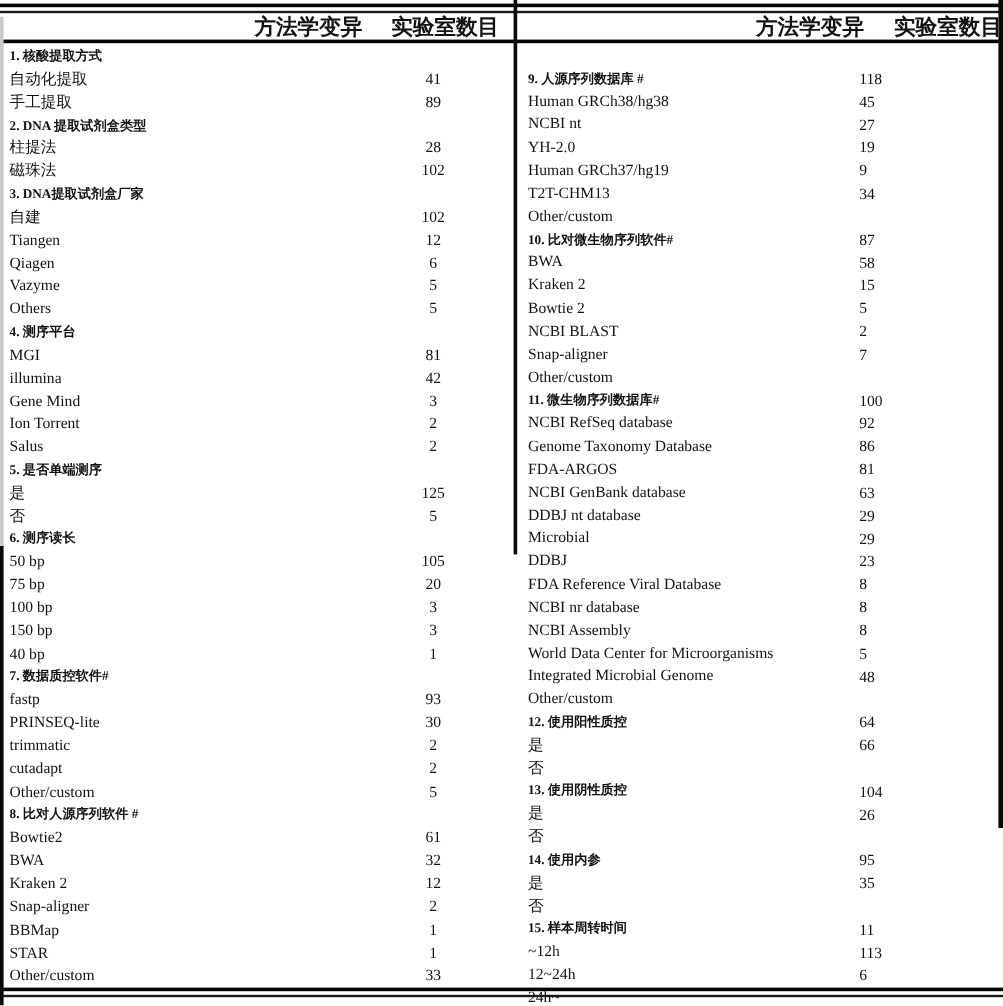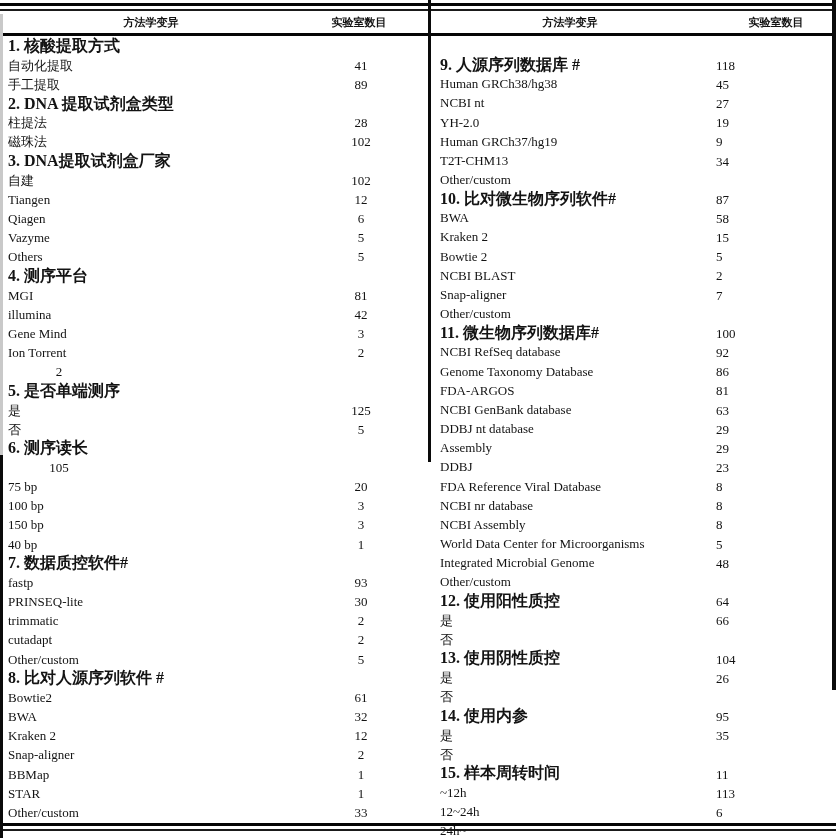--- a/index.html
+++ b/index.html
@@ -14,36 +14,36 @@
   .rule-head{top:33px;height:3px;}
   .rule-bot-a{top:823px;height:3px;}
   .rule-bot-b{top:829px;height:2px;background:#1a1a1a;}
   .vline{position:absolute;background:#0a0a0a;}
   .vline-mid{left:428px;top:0;width:3px;height:462px;}
   .vline-right{left:832px;top:0;width:4px;height:690px;}
   .vline-left{left:0;top:455px;width:3px;height:383px;}
   .vline-left-faint{left:0;top:14px;width:3px;height:441px;background:#c9c9c9;}
   .colhead{
     position:absolute;top:12px;height:20px;line-height:20px;
-    font-weight:700;font-size:11px;text-align:center;white-space:nowrap;
+    font-weight:700;font-size:18px;text-align:right;white-space:nowrap;
   }
   .ch-m-left{left:0;width:302px;}
   .ch-c-left{left:302px;width:114px;}
   .ch-m-right{left:420px;width:300px;}
   .ch-c-right{left:717px;width:118px;}
   .half{position:absolute;top:37px;}
   .half-left{left:2px;width:416px;}
   .half-right{left:420px;width:414px;}
   .row{display:flex;align-items:center;height:19.17px;font-size:13px;white-space:nowrap;}
   .row .lbl{flex:1;overflow:hidden;}
   .half-left .lbl{padding-left:6px;}
   .half-right .lbl{padding-left:20px;margin-top:37px;}
   .half-left .val{width:114px;text-align:center;}
   .half-right .val{width:118px;text-align:left;}
-  .row.section{font-weight:700;font-size:16px;}
+  .row.section{font-weight:700;font-size:11px;}
 </style>
 </head>
 <body>
 
 <div class="hrule rule-top-a"></div>
 <div class="hrule rule-top-b"></div>
 <div class="hrule rule-head"></div>
 <div class="hrule rule-bot-a"></div>
 <div class="hrule rule-bot-b"></div>
 
@@ -120,39 +120,41 @@
     </div>
     <div class="row">
       <span class="lbl">Gene Mind</span>
       <span class="val">3</span>
     </div>
     <div class="row">
       <span class="lbl">Ion Torrent</span>
       <span class="val">2</span>
     </div>
     <div class="row">
+      <span class="lbl">Salus</span>
       <span class="val">2</span>
     </div>
     <div class="row section">
       <span class="lbl">5. 是否单端测序</span>
       <span class="val"></span>
     </div>
     <div class="row">
       <span class="lbl">是</span>
       <span class="val">125</span>
     </div>
     <div class="row">
       <span class="lbl">否</span>
       <span class="val">5</span>
     </div>
     <div class="row section">
       <span class="lbl">6. 测序读长</span>
       <span class="val"></span>
     </div>
     <div class="row">
+      <span class="lbl">50 bp</span>
       <span class="val">105</span>
     </div>
     <div class="row">
       <span class="lbl">75 bp</span>
       <span class="val">20</span>
     </div>
     <div class="row">
       <span class="lbl">100 bp</span>
       <span class="val">3</span>
     </div>
@@ -296,21 +298,21 @@
     </div>
     <div class="row">
       <span class="lbl">NCBI GenBank database</span>
       <span class="val">81</span>
     </div>
     <div class="row">
       <span class="lbl">DDBJ nt database</span>
       <span class="val">63</span>
     </div>
     <div class="row">
-      <span class="lbl">Assembly</span>
+      <span class="lbl">Microbial</span>
       <span class="val">29</span>
     </div>
     <div class="row">
       <span class="lbl">DDBJ</span>
       <span class="val">29</span>
     </div>
     <div class="row">
       <span class="lbl">FDA Reference Viral Database</span>
       <span class="val">23</span>
     </div>

